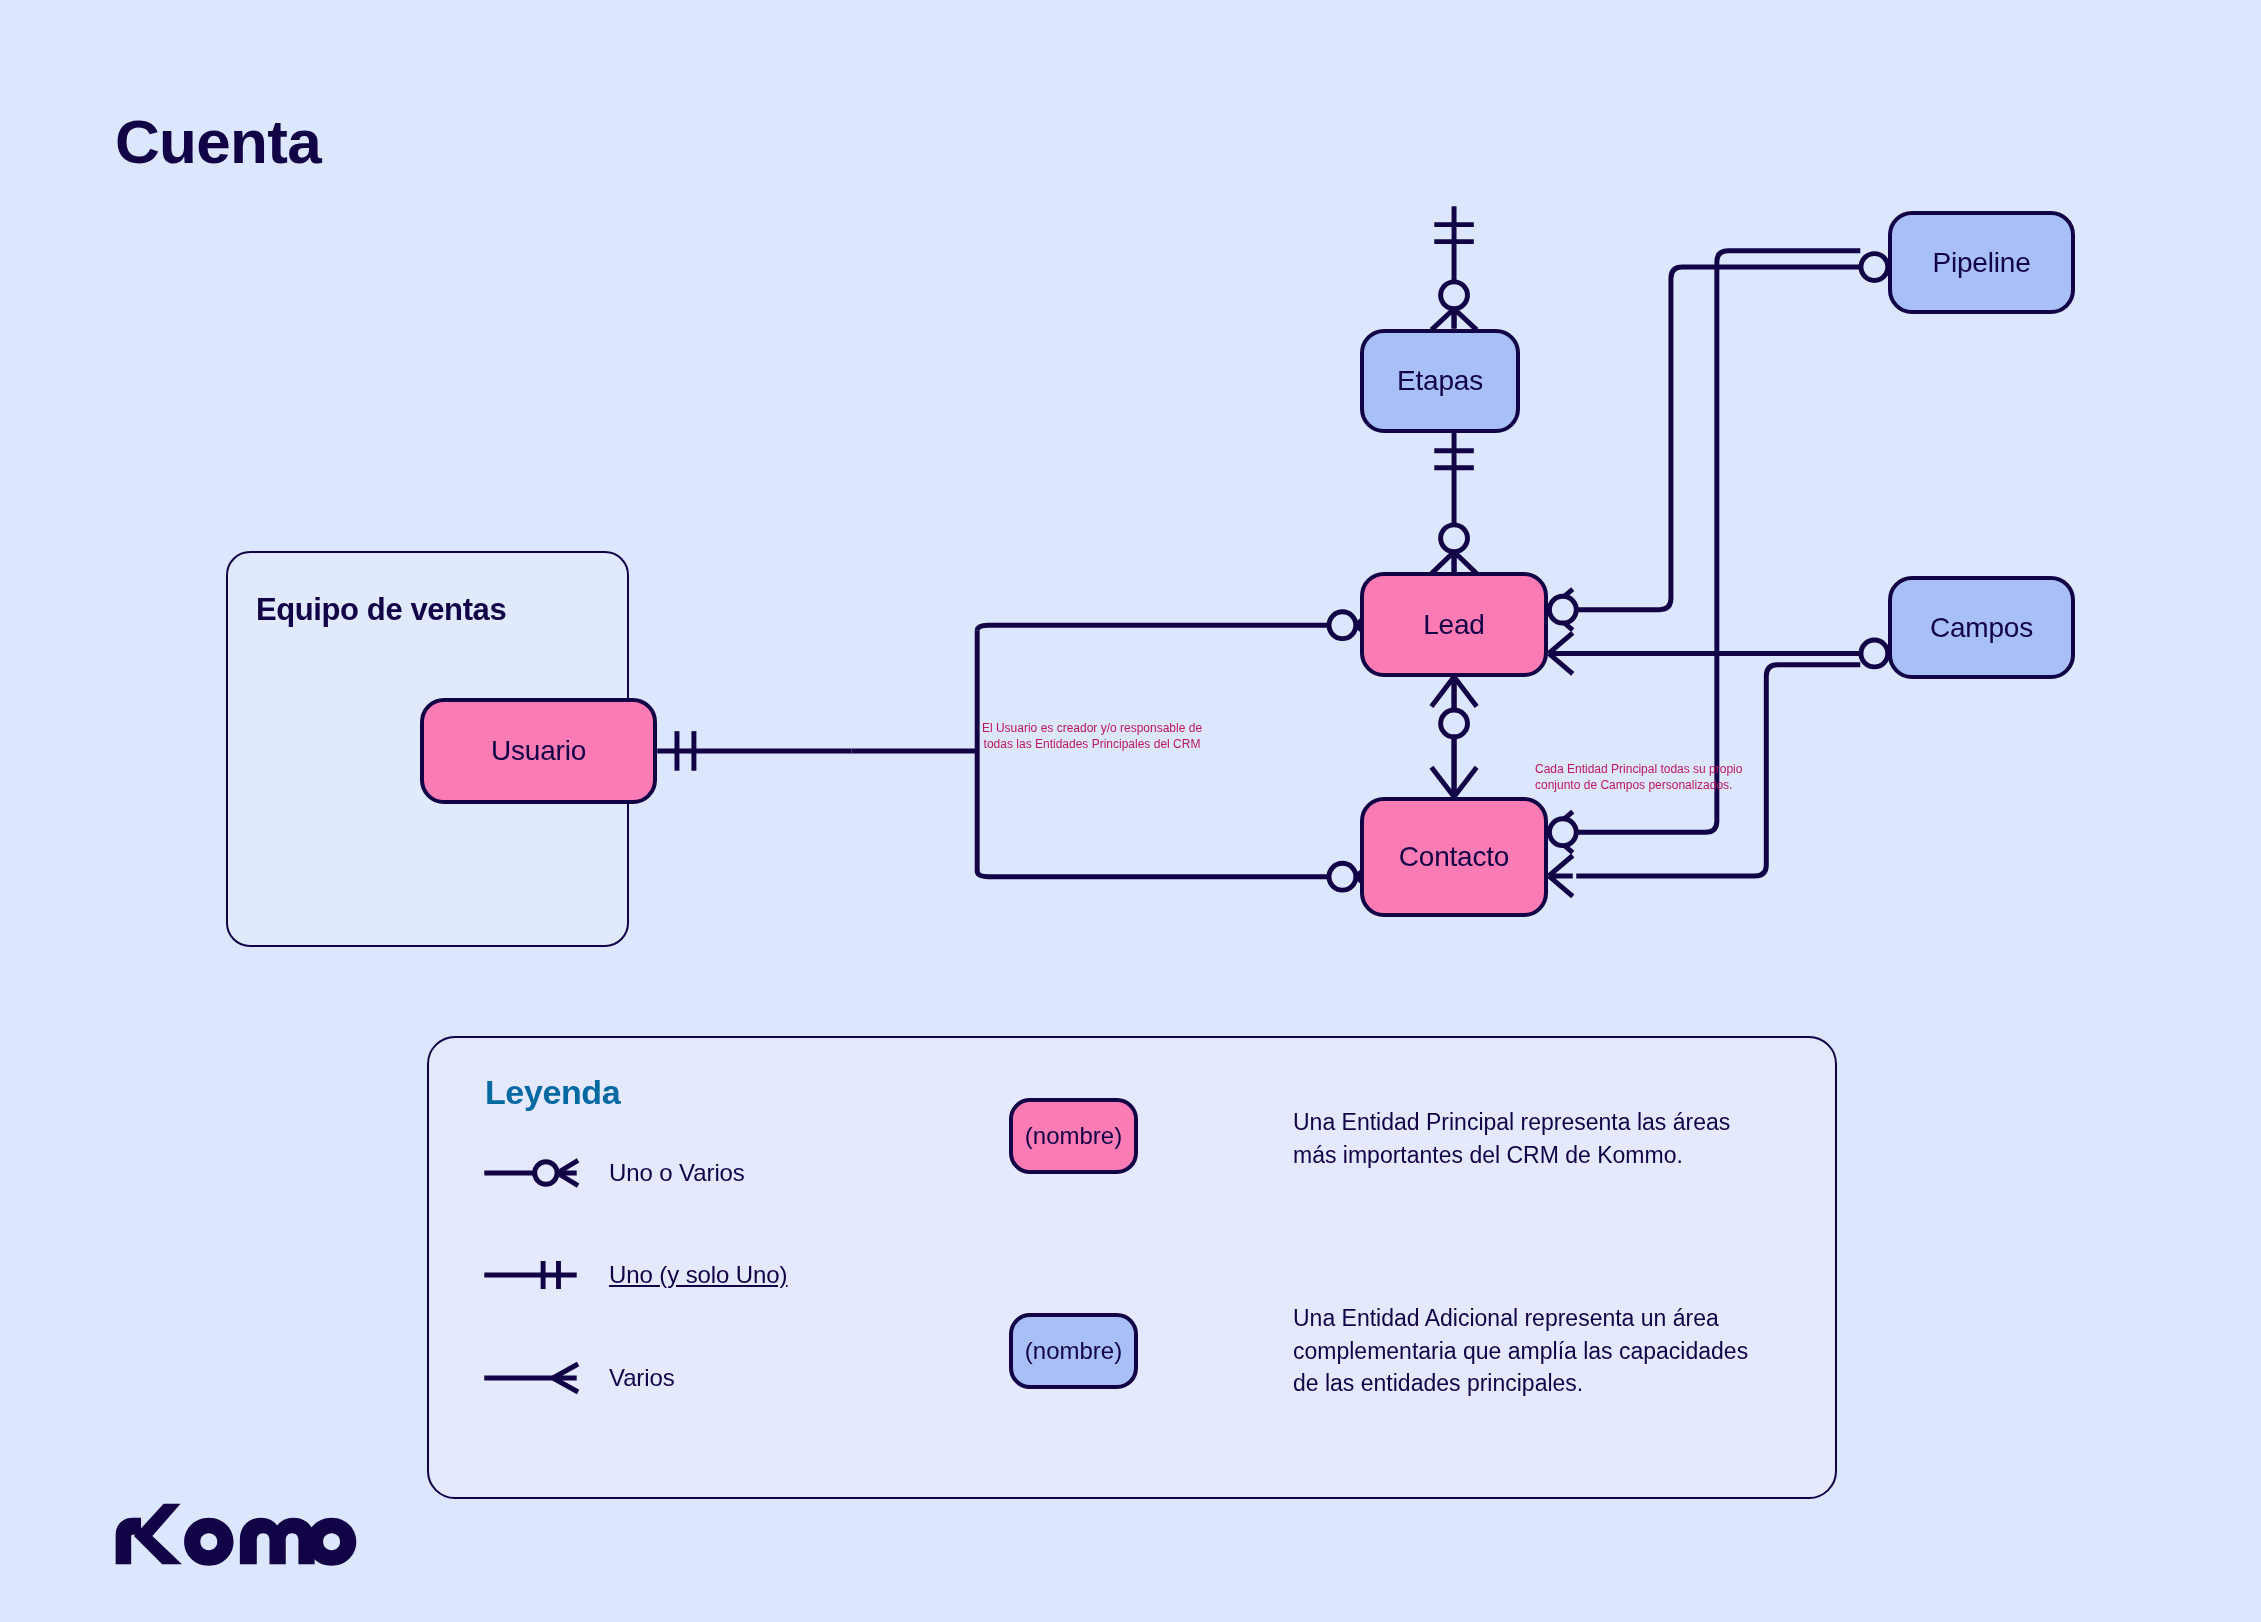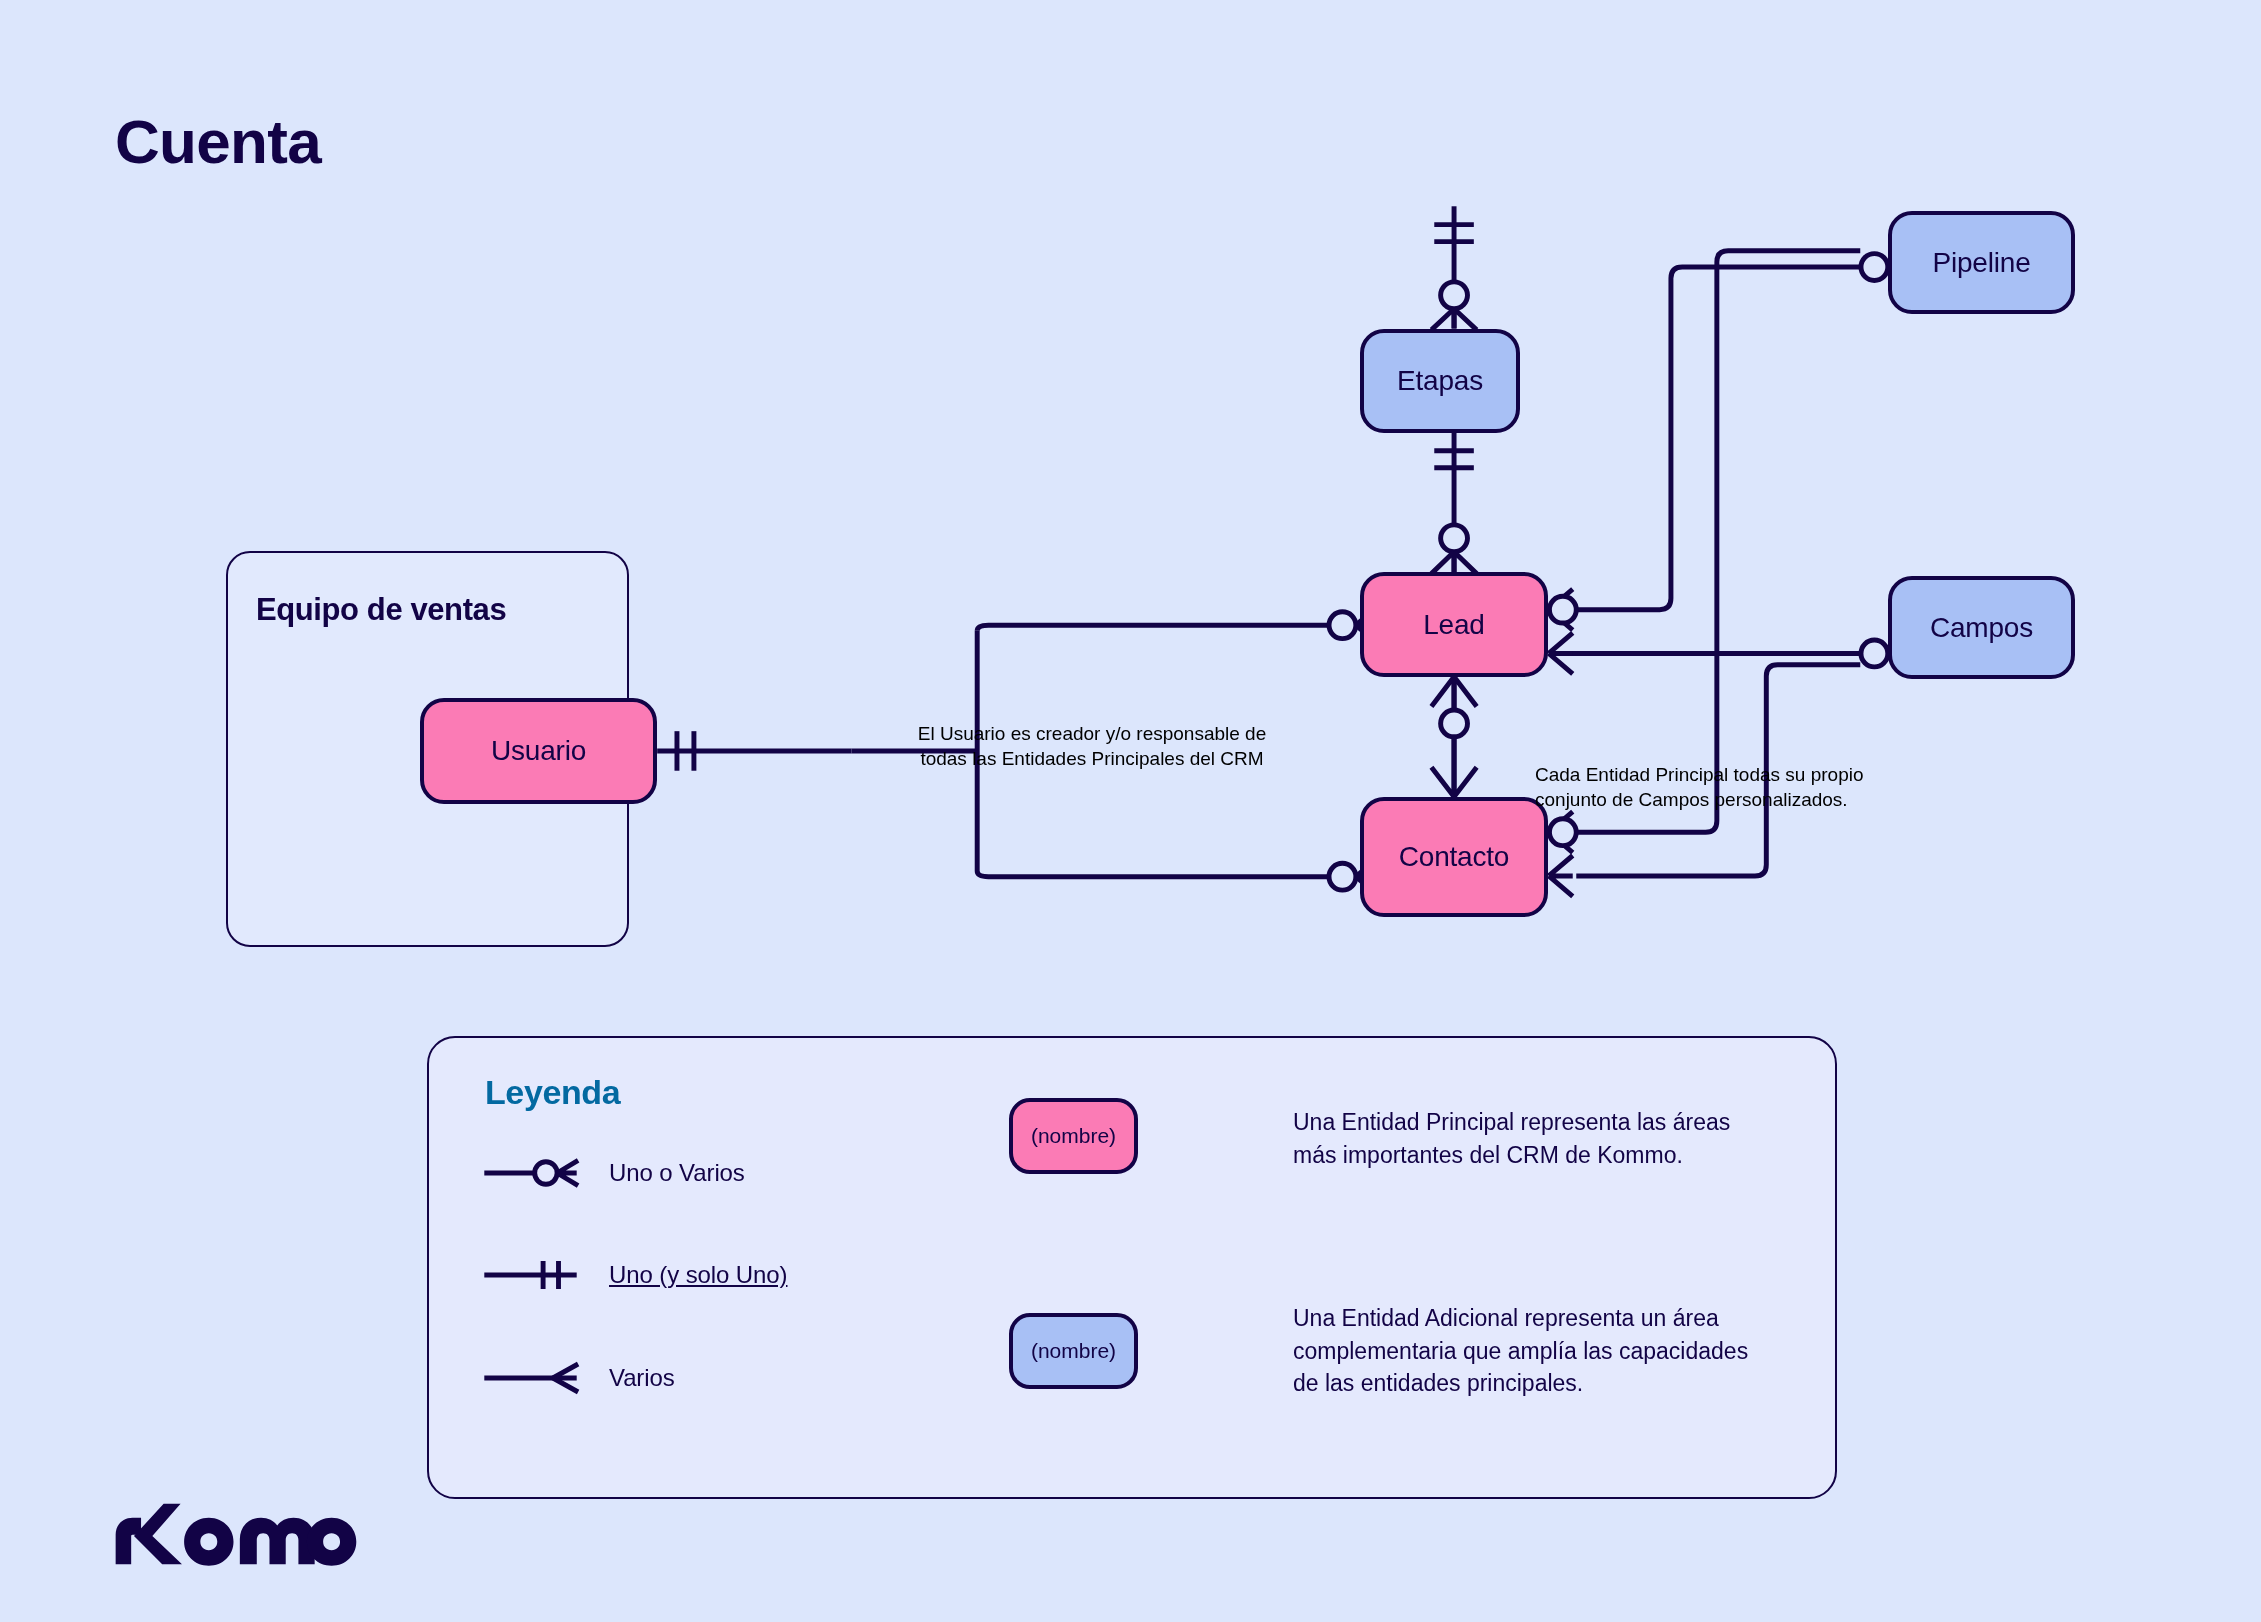--- a/index.html
+++ b/index.html
@@ -61,22 +61,22 @@
     position: absolute;
     color: #120346;
     font-size: 31px;
     font-weight: bold;
     letter-spacing: -0.4px;
   }
 
   
   .annotation {
     position: absolute;
-    color: #000000;
-    font-size: 19px;
+    color: #be185d;
+    font-size: 12px;
     line-height: 1.32;
   }
   .annotation.center { text-align: center; }
 
   
   .legend-box {
     position: absolute;
     box-sizing: border-box;
     border: 2.8px solid #120346;
     border-radius: 28px;
@@ -96,21 +96,21 @@
     letter-spacing: -0.1px;
   }
   .legend-swatch {
     position: absolute;
     box-sizing: border-box;
     border: 4.2px solid #120346;
     border-radius: 21px;
     display: flex;
     align-items: center;
     justify-content: center;
-    font-size: 21px;
+    font-size: 24px;
     color: #120346;
   }
   .legend-swatch.primary { background: #fb7bb5; }
   .legend-swatch.additional { background: #a8c0f5; }
   .legend-desc {
     position: absolute;
     font-size: 23px;
     line-height: 1.42;
     color: #120346;
     width: 481px;

